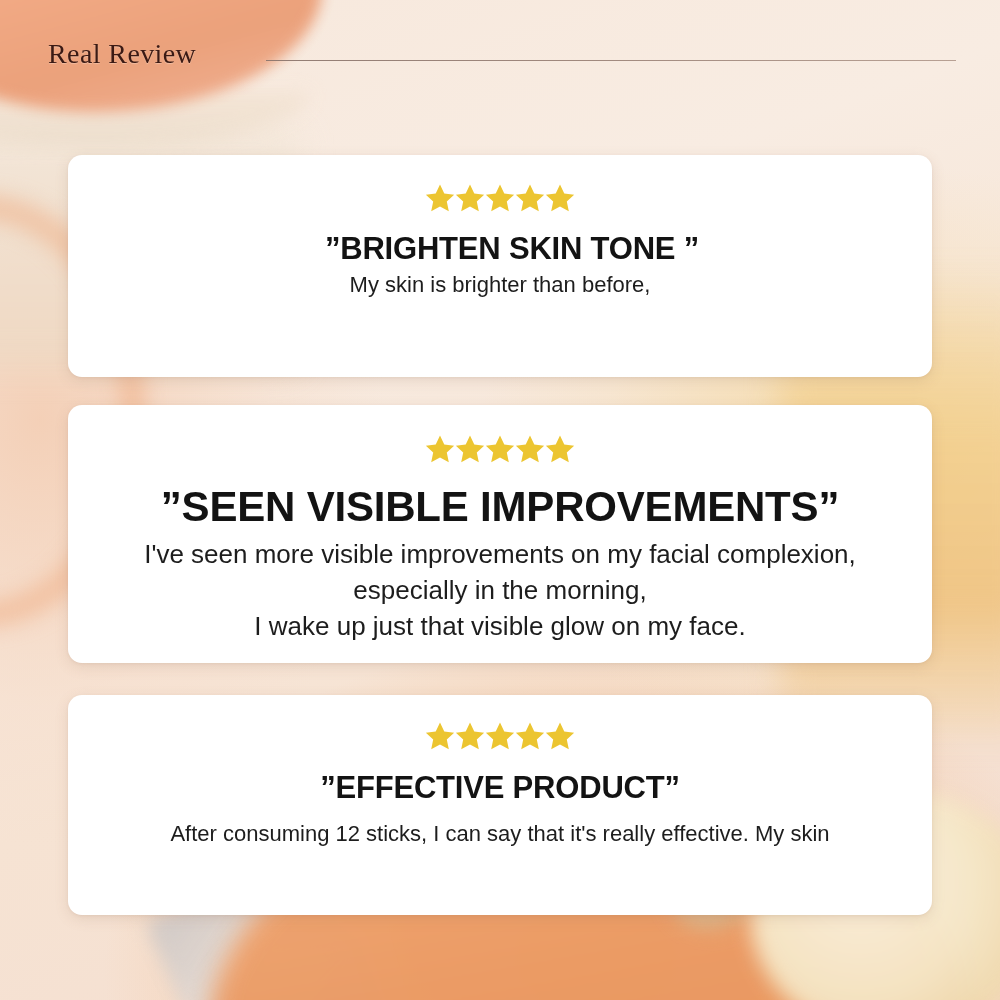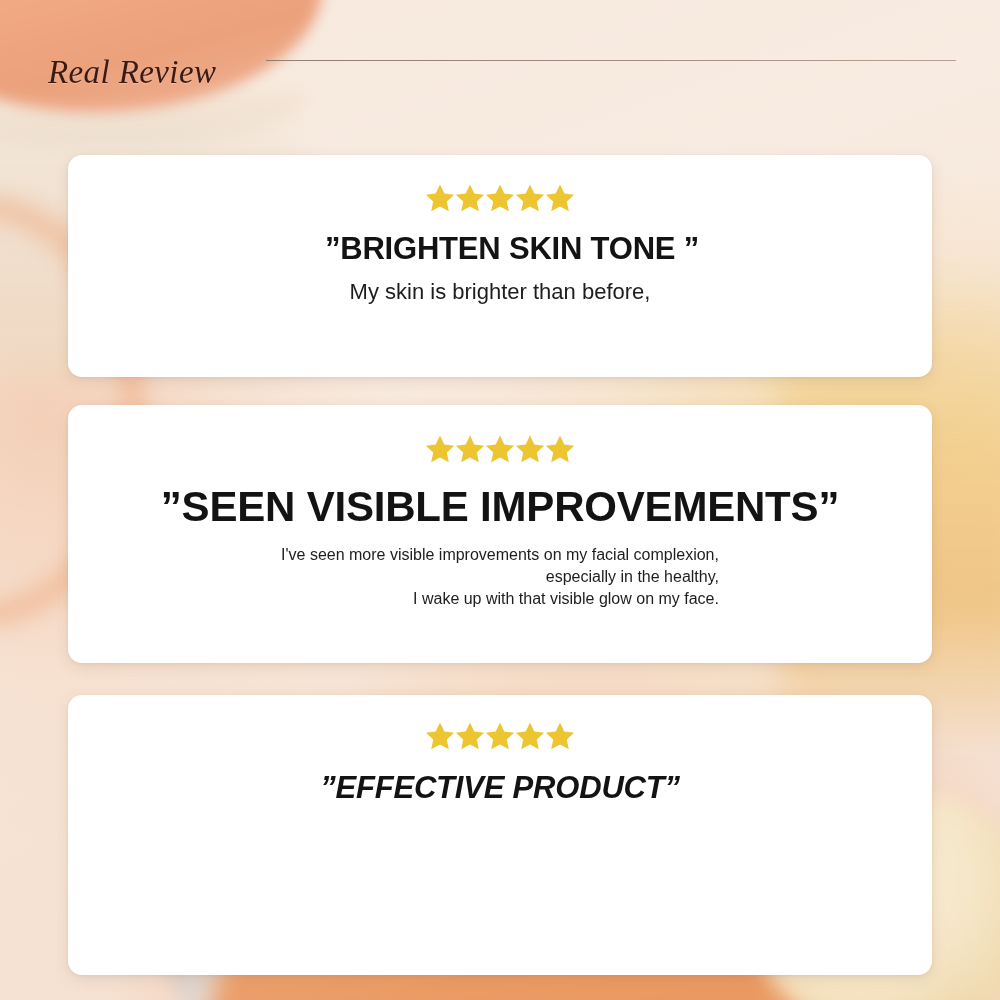--- a/index.html
+++ b/index.html
@@ -134,24 +134,23 @@
   }
 
   
   .header {
     position:absolute;
     left:0; top:0; right:0; height:120px;
     z-index:5;
   }
   .header-title {
     position:absolute;
-    left:48px; top:54px;
+    left:48px; top:38px;
     font-family:"Liberation Serif", serif;
-    font-style:italic;
-    font-size:33px;
+    font-size:28px;
     font-weight:400;
     letter-spacing:.4px;
     color:#3b1a14;
     white-space:nowrap;
     text-shadow:0 1px 1px rgba(255,240,230,.35);
   }
   .header-rule {
     position:absolute;
     left:266px; top:60px;
     width:690px; height:1px;
@@ -173,21 +172,21 @@
     border-radius:14px;
     box-shadow:0 4px 14px rgba(150,110,85,0.16), 0 1px 3px rgba(150,110,85,0.10);
     display:flex;
     flex-direction:column;
     align-items:center;
     justify-content:flex-start;
     text-align:center;
   }
   .card-1 { top:155px; height:222px; padding-top:27px; }
   .card-2 { top:405px; height:258px; padding-top:28px; }
-  .card-3 { top:695px; height:280px; padding-top:25px;font-style:italic; }
+  .card-3 { top:695px; height:220px; padding-top:25px; }
 
   
   .stars {
     display:flex;
     align-items:center;
     justify-content:center;
     gap:0px;
     line-height:1;
     height:32px;
   }
@@ -209,22 +208,22 @@
   .card-2 .card-title { font-size:42px; margin-top:18px; }
   .card-3 .card-title { font-size:31px; margin-top:18px; }
 
   
   .card-body {
     font-family:"Liberation Sans", sans-serif;
     font-weight:400;
     color:#1d1d1d;
     line-height:1.38;
   }
-  .card-1 .card-body { font-size:22px; margin-top:10px; }
-  .card-2 .card-body { font-size:16px; margin-top:13px;text-align:right; }
+  .card-1 .card-body { font-size:22px; margin-top:3px; }
+  .card-2 .card-body { font-size:26px; margin-top:6px; }
   .card-3 .card-body { font-size:22px; margin-top:13px; }
   .card-body .line { display:block; white-space:nowrap; }
 </style>
 </head>
 <body>
 
 <div id="page">
 
   <div class="bg-layer bg-base"></div>
   <div class="bg-layer">
@@ -285,22 +284,22 @@
         <svg class="star" viewBox="0 0 24 24">
             <polygon points="12,1.8 15.2,8.7 22.6,9.5 17.1,14.6 18.6,22 12,18.3 5.4,22 6.9,14.6 1.4,9.5 8.8,8.7" fill="#ecc531"></polygon>
           </svg>
         <svg class="star" viewBox="0 0 24 24">
             <polygon points="12,1.8 15.2,8.7 22.6,9.5 17.1,14.6 18.6,22 12,18.3 5.4,22 6.9,14.6 1.4,9.5 8.8,8.7" fill="#ecc531"></polygon>
           </svg>
       </div>
       <div class="card-title">”SEEN VISIBLE IMPROVEMENTS”</div>
       <div class="card-body">
         <span class="line">I've seen more visible improvements on my facial complexion,</span>
-        <span class="line">especially in the healthy,</span>
-        <span class="line">I wake up with that visible glow on my face.</span>
+        <span class="line">especially in the morning,</span>
+        <span class="line">I wake up just that visible glow on my face.</span>
       </div>
     </div>
 
     <div class="card card-3">
       <div class="stars">
         <svg class="star" viewBox="0 0 24 24">
             <polygon points="12,1.8 15.2,8.7 22.6,9.5 17.1,14.6 18.6,22 12,18.3 5.4,22 6.9,14.6 1.4,9.5 8.8,8.7" fill="#ecc531"></polygon>
           </svg>
         <svg class="star" viewBox="0 0 24 24">
             <polygon points="12,1.8 15.2,8.7 22.6,9.5 17.1,14.6 18.6,22 12,18.3 5.4,22 6.9,14.6 1.4,9.5 8.8,8.7" fill="#ecc531"></polygon>
@@ -310,17 +309,18 @@
           </svg>
         <svg class="star" viewBox="0 0 24 24">
             <polygon points="12,1.8 15.2,8.7 22.6,9.5 17.1,14.6 18.6,22 12,18.3 5.4,22 6.9,14.6 1.4,9.5 8.8,8.7" fill="#ecc531"></polygon>
           </svg>
         <svg class="star" viewBox="0 0 24 24">
             <polygon points="12,1.8 15.2,8.7 22.6,9.5 17.1,14.6 18.6,22 12,18.3 5.4,22 6.9,14.6 1.4,9.5 8.8,8.7" fill="#ecc531"></polygon>
           </svg>
       </div>
       <div class="card-title">”EFFECTIVE PRODUCT”</div>
       <div class="card-body">
+        <span class="line">After consuming 12 sticks, I can say that it's really effective. My skin</span>
       </div>
     </div>
 
   </div>
 </div>
 
 </body></html>

